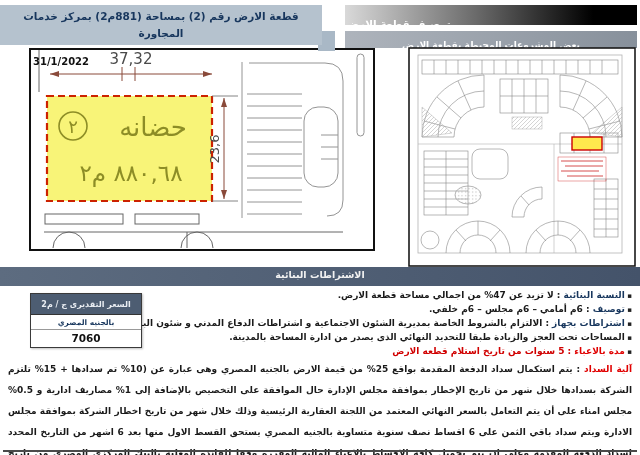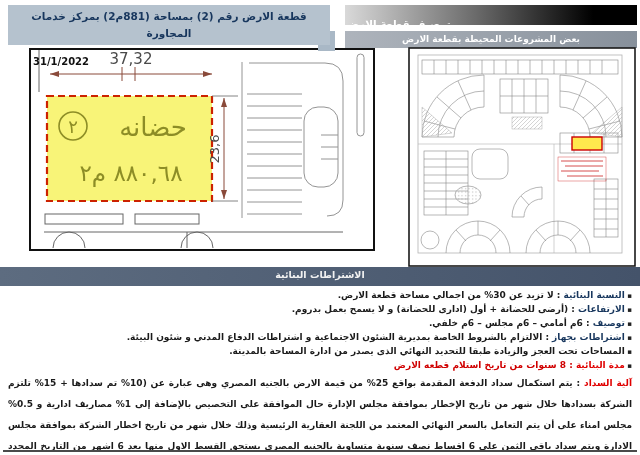--- a/index.html
+++ b/index.html
@@ -3,39 +3,39 @@
 <meta charset="utf-8">
 <style>
   * { margin:0; padding:0; box-sizing:border-box; }
   body { background:#e8e8e8; font-family:"DejaVu Sans", sans-serif; }
   .page{
     position:relative; width:640px; height:455px; background:#ffffff;
     overflow:hidden; font-family:"DejaVu Sans", sans-serif;
   }
   
   .title-box{
-    position:absolute; left:8px; top:5px; width:322px; height:40px;
+    position:absolute; left:0; top:5px; width:322px; height:40px;
     background:#b5c2ce; color:#17365d; font-weight:bold; font-size:10.5px;
     text-align:center; line-height:1.6; padding-top:3px; z-index:2;
   }
   .corner-square{
     position:absolute; left:318px; top:31px; width:17px; height:20px;
     background:#a9b8c6; z-index:1;
   }
   .banner-main{
     position:absolute; left:345px; top:5px; width:292px; height:20px;
     background:linear-gradient(to right,#d9d9d9 0%,#6a6a6a 45%,#000000 85%);
     color:#ffffff; font-weight:bold; font-size:10.5px; text-align:left;
     padding:13px 14px 0 0; direction:rtl;
   }
   .banner-sub{
     position:absolute; left:345px; top:31px; width:292px; height:17px;
     background:linear-gradient(to right,#aeb4bc,#87909b);
     color:#ffffff; font-weight:bold; font-size:9px; text-align:center;
-    padding-top:3px; direction:rtl;
+    padding-top:9px; direction:rtl;
   }
   
   .siteplan{
     position:absolute; left:29px; top:48px; width:346px; height:203px;
     border:2.5px solid #111; background:#fff;
   }
   .map{
     position:absolute; left:408px; top:47px; width:228px; height:220px;
   }
   
@@ -266,41 +266,43 @@
         <line x1="153" y1="124" x2="191" y2="124"></line>
         <line x1="159" y1="129" x2="195" y2="129"></line>
       </g>
     </svg>
   </div>
 
   <div class="req-bar">الاشتراطات البنائية</div>
 
   <div class="content">
     <div class="line">
-      <span class="blt"></span><span class="lbl-navy">النسبة البنائية</span><span> : لا تزيد عن 30% من اجمالي مساحة قطعة الارض.</span>
-    </div>
-    <div class="line">
-      <span class="blt"></span><span class="lbl-navy">الارتفاعات</span><span> : (أرضى للحضانة + أول (ادارى للحضانة) و لا يسمح بعمل بدروم.</span>
+      <span class="blt"></span><span class="lbl-navy">النسبة البنائية</span><span> : لا تزيد عن 47% من اجمالي مساحة قطعة الارض.</span>
     </div>
     <div class="line">
       <span class="blt"></span><span class="lbl-navy">توصيف</span><span> : 6م أمامي – 6م مجلس – 6م خلفي.</span>
     </div>
     <div class="line">
       <span class="blt"></span><span class="lbl-navy">اشتراطات بجهاز</span><span> : الالتزام بالشروط الخاصة بمديرية الشئون الاجتماعية و اشتراطات الدفاع المدني و شئون البيئة.</span>
     </div>
     <div class="line">
       <span class="blt"></span><span class="lbl-navy"></span><span>المساحات تحت العجز والزيادة طبقا للتحديد النهائي الذى يصدر من ادارة المساحة بالمدينة.</span>
     </div>
     <div class="line red-line">
-      <span class="blt"></span><span class="lbl-red">مدة البنائية</span><span> : 8 سنوات من تاريخ استلام قطعه الارض</span>
+      <span class="blt"></span><span class="lbl-red">مدة بالاعباء</span><span> : 5 سنوات من تاريخ استلام قطعه الارض</span>
     </div>
     <div class="para">
       <span class="lbl-red">آلية السداد</span><span> : يتم استكمال سداد الدفعة المقدمة بواقع 25% من قيمة الارض بالجنيه المصري وهى عبارة عن (10% تم سدادها + 15% تلتزم الشركة بسدادها خلال شهر من تاريخ الإخطار بموافقة مجلس الإدارة حال الموافقة على التخصيص بالإضافة إلى 1% مصاريف ادارية و 0.5% مجلس امناء على أن يتم التعامل بالسعر النهائي المعتمد من اللجنة العقارية الرئيسية وذلك خلال شهر من تاريخ اخطار الشركة بموافقة مجلس الادارة ويتم سداد باقي الثمن على 6 اقساط نصف سنوية متساوية بالجنيه المصري يستحق القسط الاول منها بعد 6 اشهر من التاريخ المحدد لسداد الدفعة المقدمة وعلي ان يتم تحميل كافة الاقساط بالاعباء المالية المقررة وفقا للفائدة المعلنة بالبنك المركزي المصري من تاريخ الاخطار بموافقة مجلس الادارة وحتي تاريخ السداد بالاضافة الي 2% وفقا لتعليمات وزارة المالية و 0.5% مصاريف ادارية.</span>
     </div>
     <div class="line">
       <span class="blt"></span><span>المساحات تحت العجز والزيادة طبقا للتحديد النهائي الذى يصدر من ادارة المساحة بجهاز المدينة</span>
     </div>
 
   </div>
 
+  <div class="price-table">
+    <div class="price-head">السعر التقديرى ج / م2</div>
+    <div class="price-cur">بالجنيه المصري</div>
+    <div class="price-val">7060</div>
+  </div>
 
   <div class="bottom-rule"></div>
 </div>
 
 </body></html>

